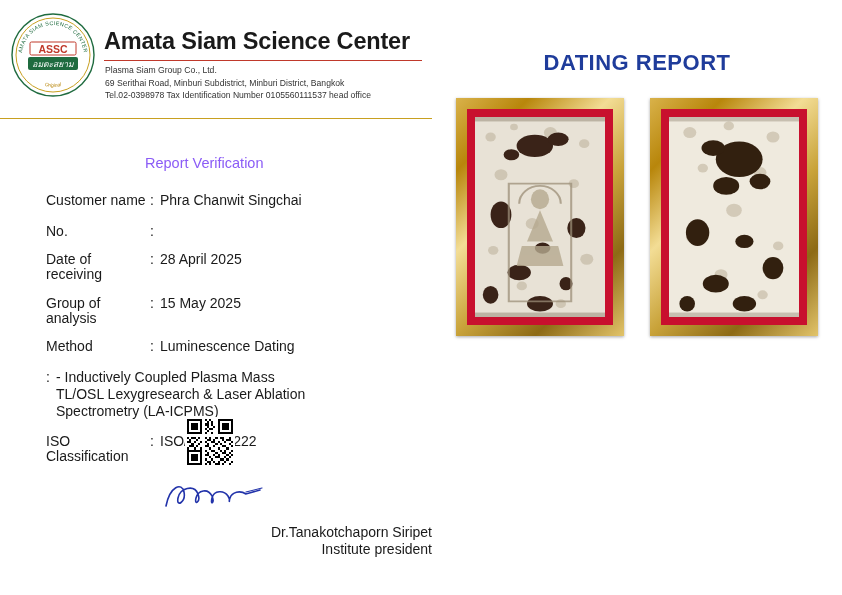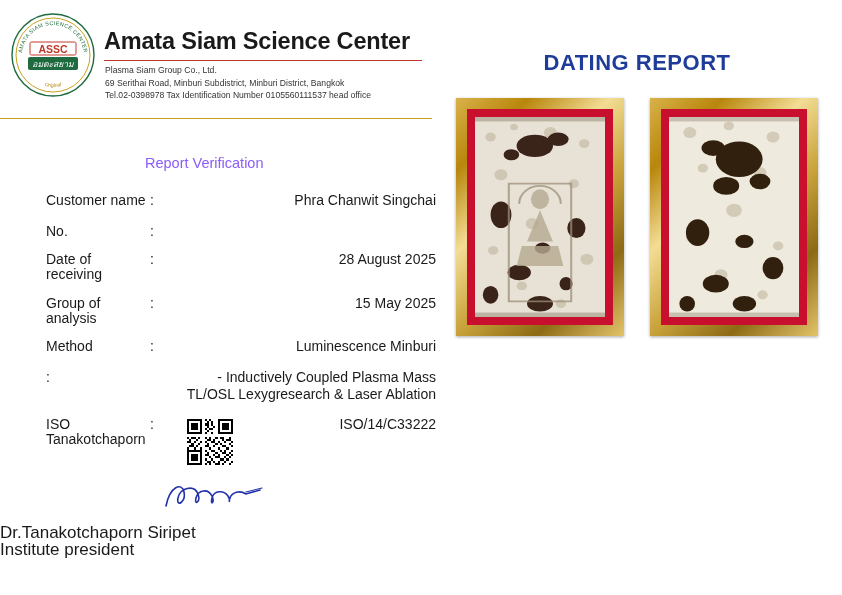--- a/index.html
+++ b/index.html
@@ -79,21 +79,21 @@
     color: #1a1a1a;
     margin-left: 8px;
   }
   .field-row {
     display: flex;
     margin-bottom: 13.5px;
     line-height: 15px;
   }
   .field-label { width: 104px; flex: 0 0 104px; }
   .field-colon { width: 10px; flex: 0 0 10px; }
-  .field-value { flex: 1; text-align: right; }
+  .field-value { flex: 1; }
   .field-value div { margin-bottom: 2px; }
 
   .qr {
     position: absolute;
     left: 185px; top: 417px;
     width: 50px; height: 50px;
     background: #ffffff;
     padding: 2px;
   }
   .qr svg { display: block; }
@@ -102,22 +102,22 @@
     position: absolute;
     left: 160px; top: 476px;
     width: 110px; height: 40px;
   }
   .signature svg { display: block; }
 
   .sign-name {
     position: absolute;
     left: 0; top: 524px;
     width: 432px;
-    text-align: left;
-    font-size: 17px;
+    text-align: right;
+    font-size: 14px;
     color: #1a1a1a;
     line-height: 17px;
   }
 
   
   .right-panel {
     position: absolute;
     left: 432px; top: 12px;
     width: 410px; height: 421px;
   }
@@ -214,50 +214,51 @@
 
     <div class="field-row">
       <div class="field-label">No.</div>
       <div class="field-colon">:</div>
     </div>
 
     <div class="field-row">
       <div class="field-label">Date of receiving</div>
       <div class="field-colon">:</div>
       <div class="field-value">
-        <div>28   August   2025</div>
+        <div>28   April   2025</div>
       </div>
     </div>
 
     <div class="field-row">
       <div class="field-label">Group of analysis</div>
       <div class="field-colon">:</div>
       <div class="field-value">
         <div>15   May   2025</div>
       </div>
     </div>
 
     <div class="field-row">
       <div class="field-label">Method</div>
       <div class="field-colon">:</div>
       <div class="field-value">
-        <div>Luminescence Minburi</div>
+        <div>Luminescence Dating</div>
       </div>
     </div>
 
     <div class="field-row">
       <div class="field-colon">:</div>
       <div class="field-value">
         <div> - Inductively Coupled Plasma Mass</div>
         <div>TL/OSL Lexygresearch &amp; Laser Ablation</div>
-      </div>
-    </div>
-
-    <div class="field-row">
-      <div class="field-label">ISO Tanakotchaporn</div>
+        <div>   Spectrometry (LA-ICPMS)</div>
+      </div>
+    </div>
+
+    <div class="field-row">
+      <div class="field-label">ISO Classification</div>
       <div class="field-colon">:</div>
       <div class="field-value">
         <div>ISO/14/C33222</div>
       </div>
     </div>
 
   </div>
 
   <div class="qr">
     <svg viewBox="0 0 21 21" width="46" height="46" shape-rendering="crispEdges" xmlns="http://www.w3.org/2000/svg">

